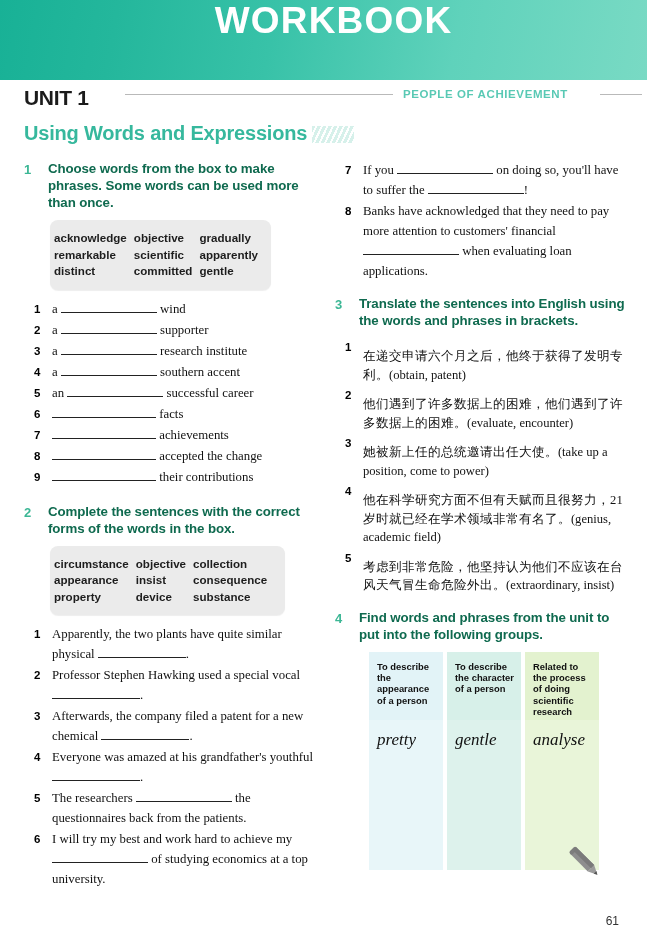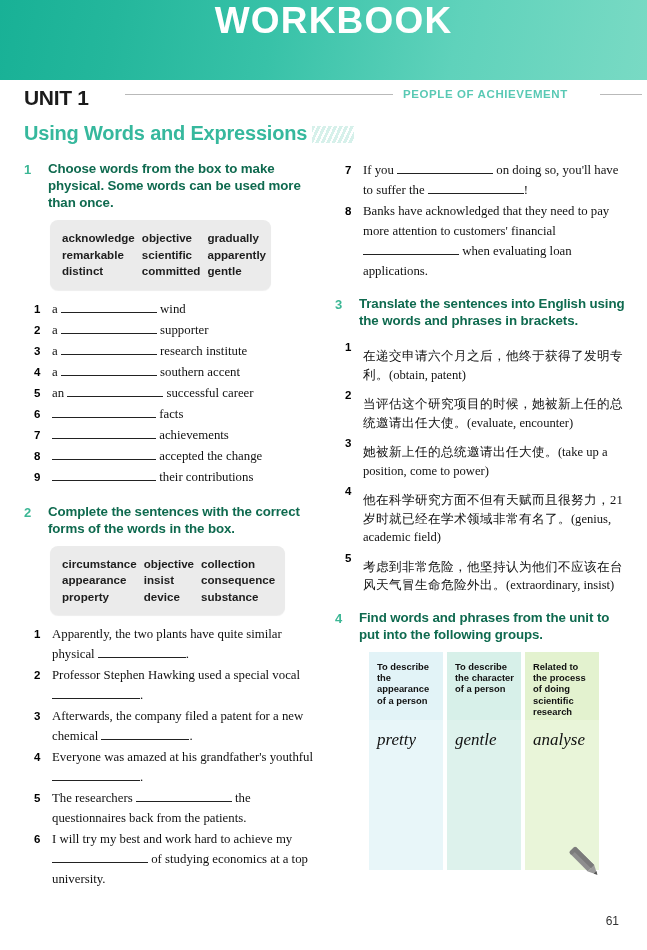--- a/index.html
+++ b/index.html
@@ -111,21 +111,21 @@
     color: #0f6a4f;
     line-height: 17px;
     letter-spacing: -0.1px;
   }
 
   
   .wordbox {
     margin: 9px 0 9px 26px;
     background: #ebebeb;
     border-radius: 8px;
-    padding: 10px 12px 10px 12px;
+    padding: 10px 12px 10px 4px;
     width: 221px;
     box-shadow: 0 1px 1px rgba(0,0,0,0.07);
   }
   .wordbox table { border-collapse: collapse; width: 100%; }
   .wordbox td {
     font-size: 11.6px;
     font-weight: bold;
     color: #1d1d1d;
     line-height: 16.5px;
     padding: 0 7px 0 0;
@@ -239,21 +239,21 @@
   <div class="rule-b"></div>
 </div>
 
 <div class="sec-heading">Using Words and Expressions</div>
 <div class="sec-deco"></div>
 
 <div class="col col-left">
 
   <div class="ex">
     <div class="ex-num">1</div>
-    <div class="ex-title">Choose words from the box to make physical. Some words can be used more than once.</div>
+    <div class="ex-title">Choose words from the box to make phrases. Some words can be used more than once.</div>
   </div>
 
   <div class="wordbox">
     <table>
       <tbody>
           <tr>
         <td>acknowledge</td>
         <td>objective</td>
         <td>gradually</td>
       </tr>
@@ -384,21 +384,21 @@
     <div class="ex-title">Translate the sentences into English using the words and phrases in brackets.</div>
   </div>
 
   <div class="items" style="margin-top:8px">
     <div class="item">
       <div class="item-num">1</div>
       <div class="item-cn"><span>在递交申请六个月之后，他终于获得了发明专利。</span><span class="hint">(obtain, patent)</span></div>
     </div>
     <div class="item">
       <div class="item-num">2</div>
-      <div class="item-cn"><span>当评估这个研究项目的时候，她被新上任的总统邀请出任大使。</span><span class="hint">(evaluate, encounter)</span></div>
+      <div class="item-cn"><span>他们遇到了许多数据上的困难，他们遇到了许多数据上的困难。</span><span class="hint">(evaluate, encounter)</span></div>
     </div>
     <div class="item">
       <div class="item-num">3</div>
       <div class="item-cn"><span>她被新上任的总统邀请出任大使。</span><span class="hint">(take up a position, come to power)</span></div>
     </div>
     <div class="item">
       <div class="item-num">4</div>
       <div class="item-cn"><span>他在科学研究方面不但有天赋而且很努力，21 岁时就已经在学术领域非常有名了。</span><span class="hint">(genius, academic field)</span></div>
     </div>
     <div class="item">

